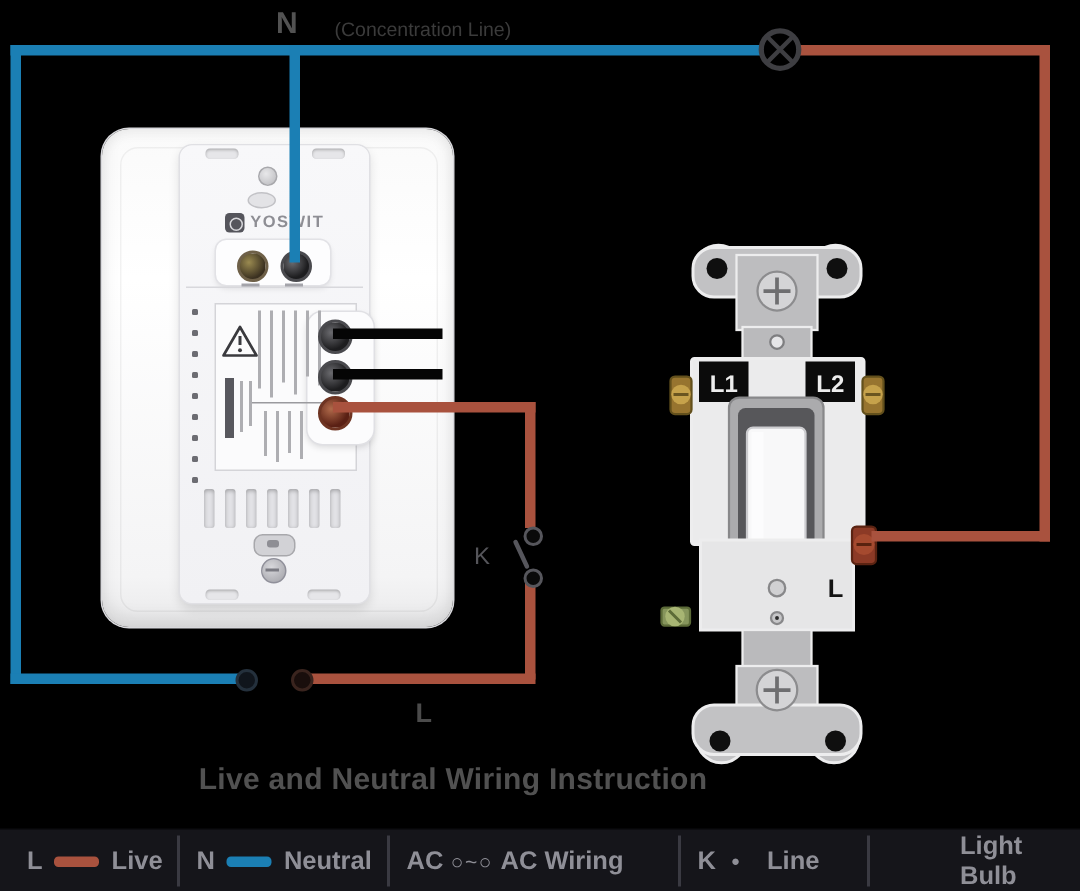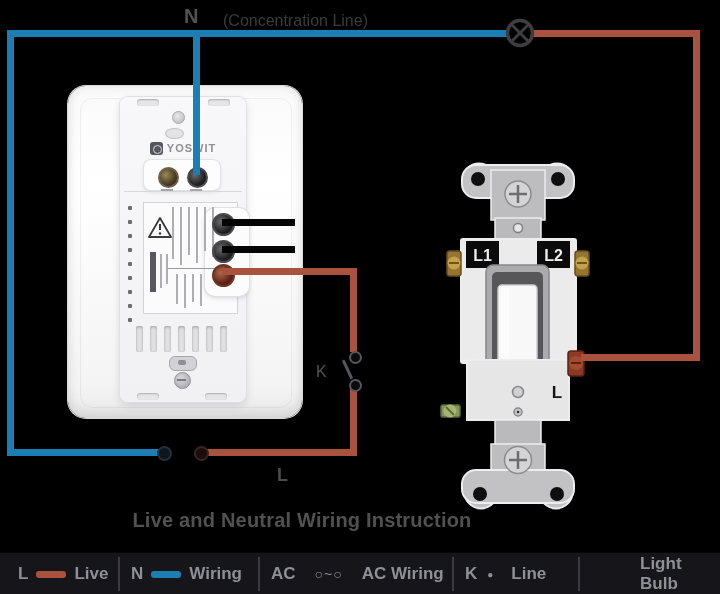--- a/index.html
+++ b/index.html
@@ -61,21 +61,21 @@
              box-shadow:inset 0 1px 3px rgba(0,0,0,.3);border-radius:2px;z-index:4;}
   .mini-toggle{position:absolute;left:169px;top:356px;width:26px;height:13px;border-radius:6px;
                background:#d2d2d6;border:1px solid #a8a8ac;z-index:4;}
   .mini-toggle::after{content:"";position:absolute;left:8px;top:3px;width:8px;height:5px;background:#8e8e94;border-radius:2px;}
   .module-screw{position:absolute;left:174px;top:372px;width:15px;height:15px;border-radius:50%;z-index:4;
                 background:radial-gradient(circle at 40% 35%,#d8d8dc,#a0a0a6);border:1px solid #90909a;}
   .module-screw::after{content:"";position:absolute;left:2px;top:6px;width:9px;height:1.5px;background:#7a7a82;}
   
   .lbl{position:absolute;color:var(--diagram_label,#4f4f4f);z-index:20;}
   .lbl-n{left:184px;top:5px;font-size:20px;font-weight:bold;color:#525252;}
-  .lbl-note{left:223px;top:12px;font-size:16px;color:#3b3b3b;}
+  .lbl-note{left:223px;top:12px;font-size:13px;color:#3b3b3b;}
   .lbl-mech{left:432px;top:126px;font-size:17px;color:#403c3c;}
   .lbl-k{left:316px;top:363px;font-size:16px;color:#55555a;}
   .lbl-l{left:277px;top:465px;font-size:18px;font-weight:bold;color:#4b4b4b;}
   .title{position:absolute;left:0;top:509px;width:604px;text-align:center;font-size:20px;
          font-weight:bold;color:#515151;letter-spacing:.2px;z-index:20;}
   
   .legend{position:absolute;left:0;top:552px;width:720px;height:42px;background:var(--legend_bg,#15151a);
           border-top:1px solid #060608;z-index:20;color:var(--legend_text,#8f8f97);}
   .leg-item{position:absolute;top:0;height:42px;display:flex;align-items:center;
             font-size:17px;font-weight:bold;}
@@ -253,24 +253,24 @@
   <div class="legend">
     <div class="leg-item" style="left:18px;gap:8px;">
       <span>L</span>
       <span class="leg-swatch" style="background:var(--live);"></span>
       <span>Live</span>
     </div>
     <div class="leg-div" style="left:118px;"></div>
     <div class="leg-item" style="left:131px;gap:8px;">
       <span>N</span>
       <span class="leg-swatch" style="background:var(--neutral);"></span>
-      <span>Wiring</span>
+      <span>Neutral</span>
     </div>
     <div class="leg-div" style="left:258px;"></div>
-    <div class="leg-item" style="left:271px;gap:19px;">
+    <div class="leg-item" style="left:271px;gap:5px;">
       <span>AC</span>
       <span class="leg-glyph">○~○</span>
       <span>AC Wiring</span>
     </div>
     <div class="leg-div" style="left:452px;"></div>
     <div class="leg-item" style="left:465px;">
       <span>K</span>
       <span class="leg-dot" style="margin-left:10px;">●</span>
       <span style="margin-left:18px;">Line</span>
     </div>

